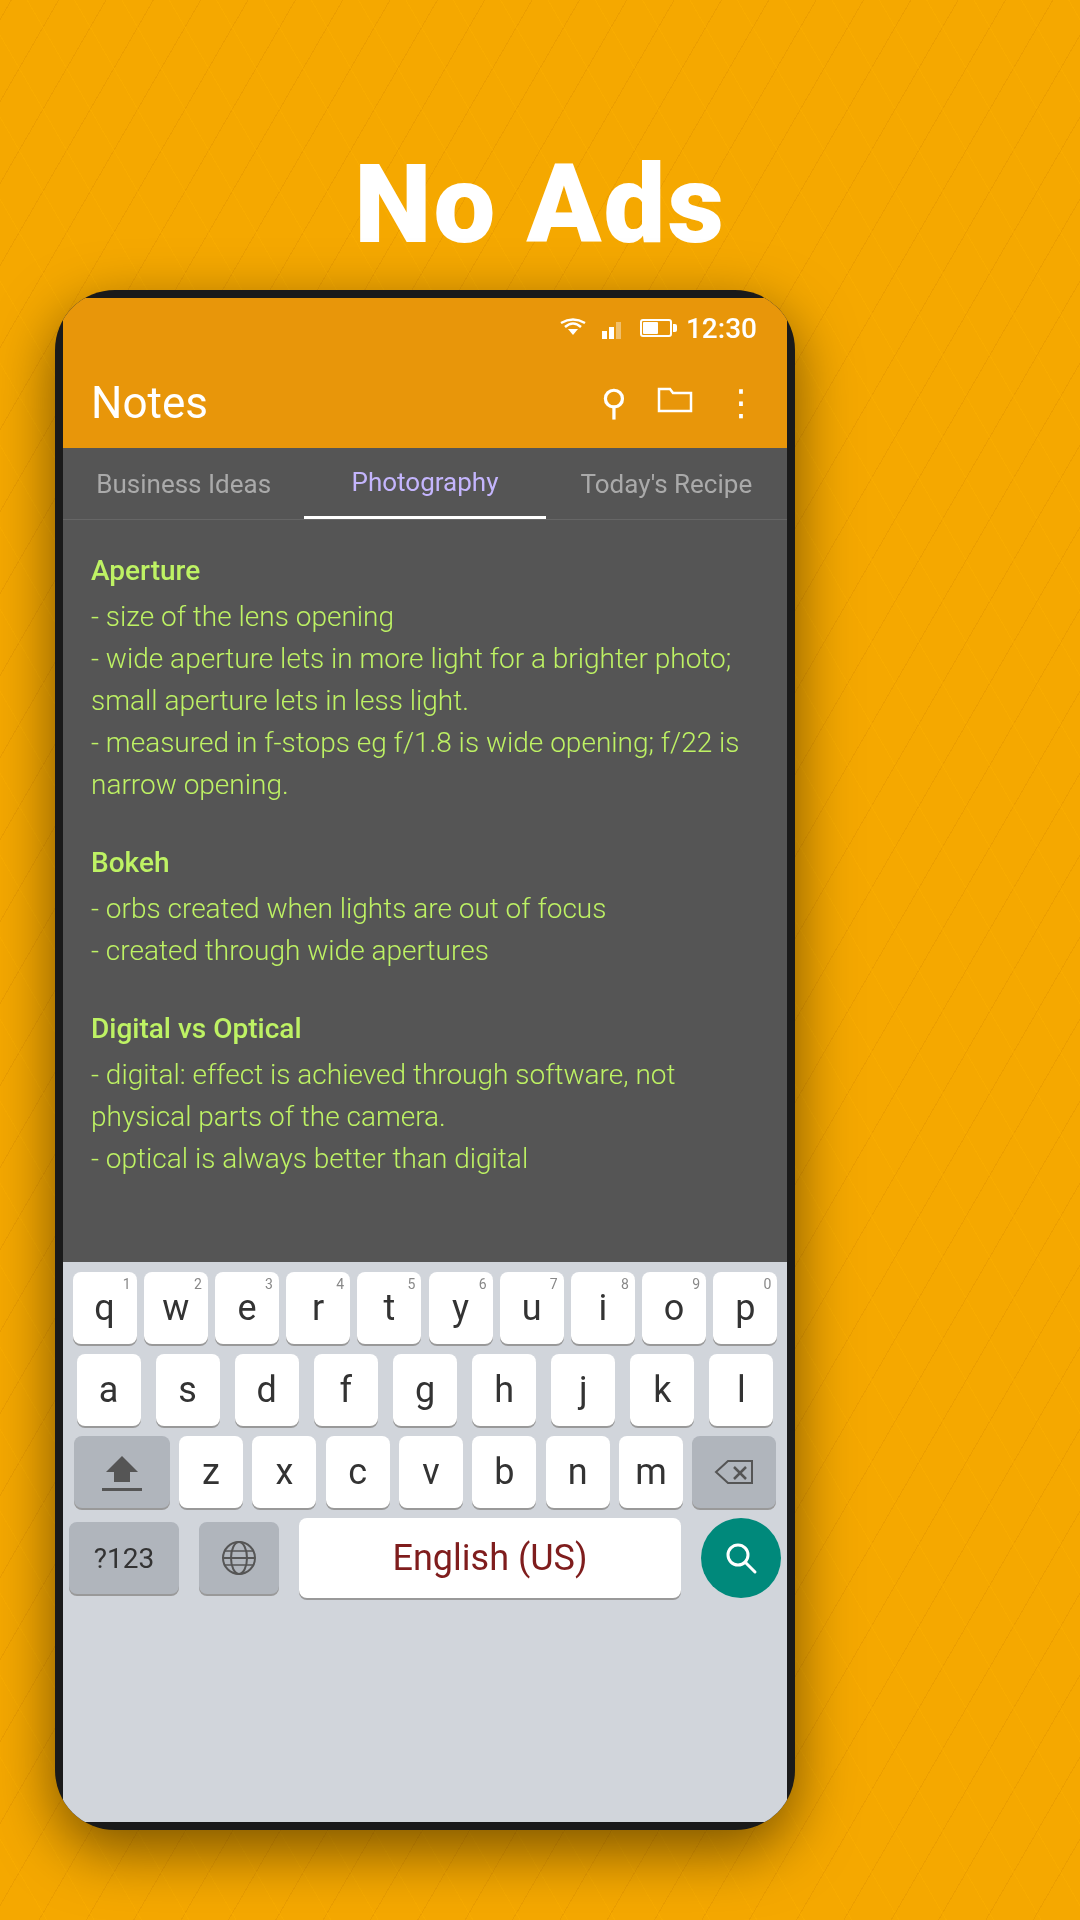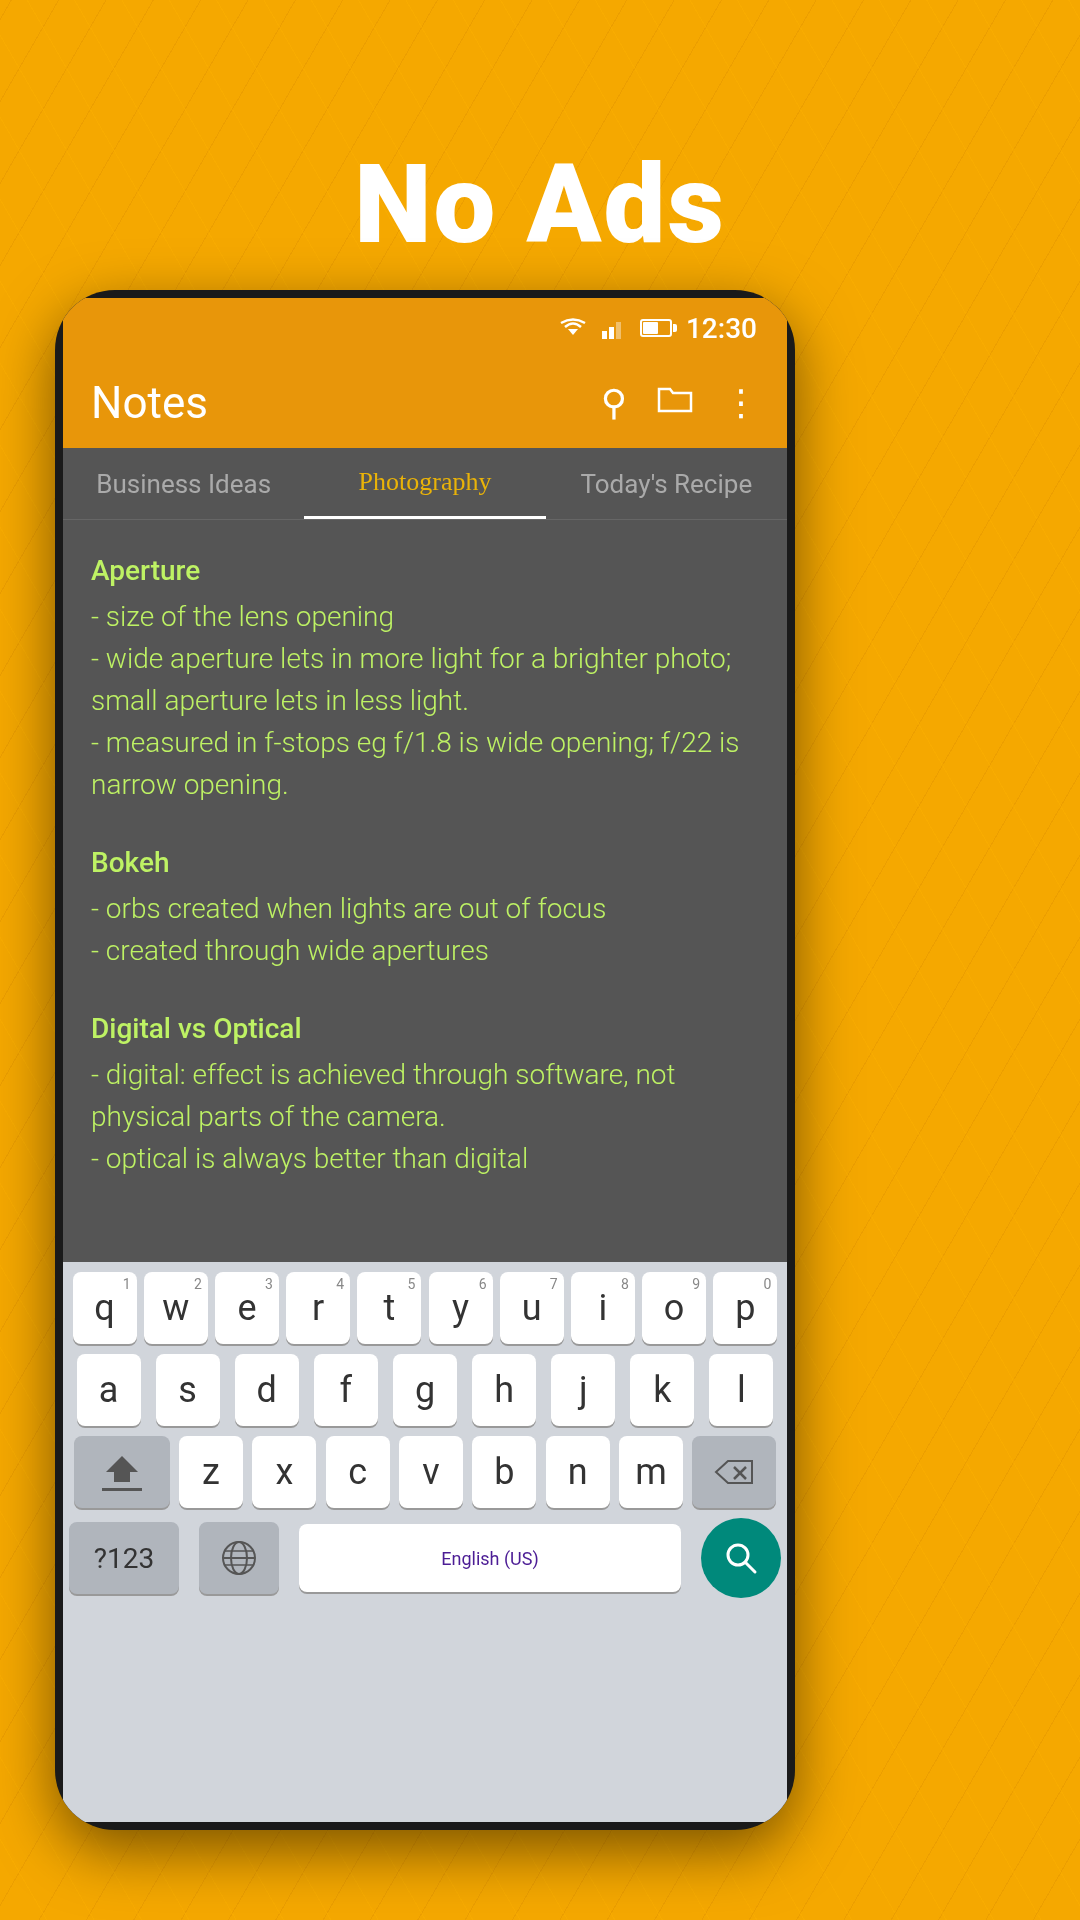--- a/index.html
+++ b/index.html
@@ -189,23 +189,22 @@
       color: #aaa;
       padding: 8px 10px;
       height: 100%;
       display: flex;
       align-items: center;
       justify-content: center;
       cursor: pointer;
     }
 
     .tab-item.active {
-      color: #eab308;
+      color: #c4b5fd;
       border-bottom: 3px solid white;
-      font-family: Liberation Serif, serif;
     }
 
     
     .notes-content {
       background: #555;
       padding: 30px 28px;
       color: #bef264;
       font-size: 28px;
       line-height: 1.5;
       height: 760px;
@@ -297,27 +296,27 @@
       align-items: center;
       justify-content: center;
       font-size: 32px;
       box-shadow: 0 2px 0 #999;
       cursor: pointer;
     }
 
     .key-space {
       background: white;
       border-radius: 8px;
-      height: 68px;
+      height: 80px;
       flex: 1;
       display: flex;
       align-items: center;
       justify-content: center;
-      font-size: 18px;
-      color: #4c1d95;
+      font-size: 36px;
+      color: #7f1d1d;
       box-shadow: 0 2px 0 #999;
       cursor: pointer;
     }
 
     .key-search-btn {
       background: #00897B;
       border-radius: 50%;
       width: 80px;
       height: 80px;
       display: flex;

